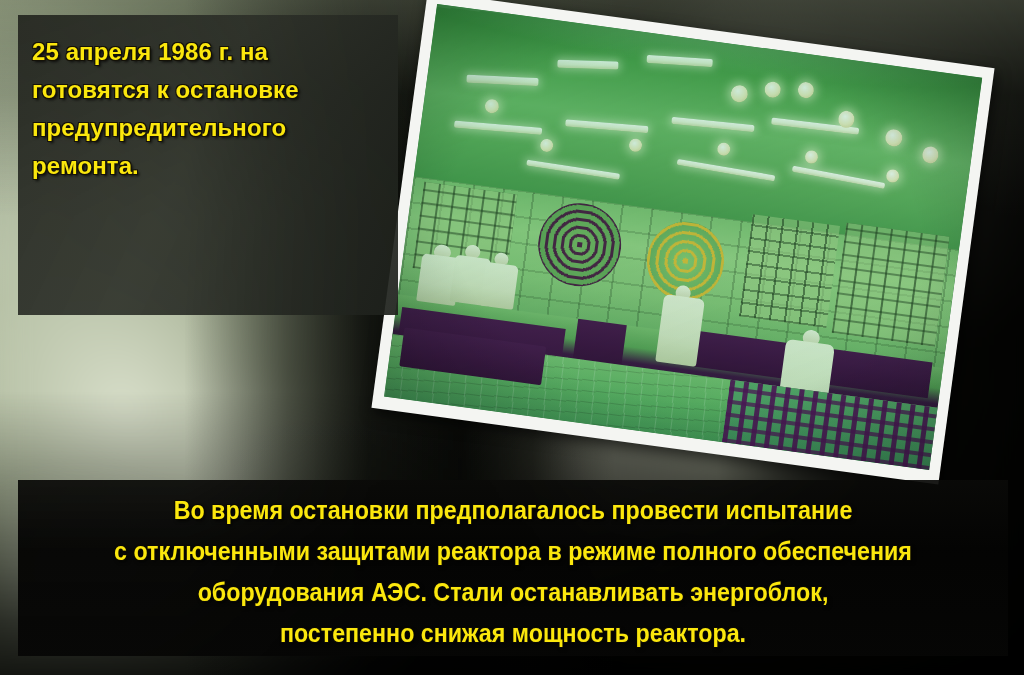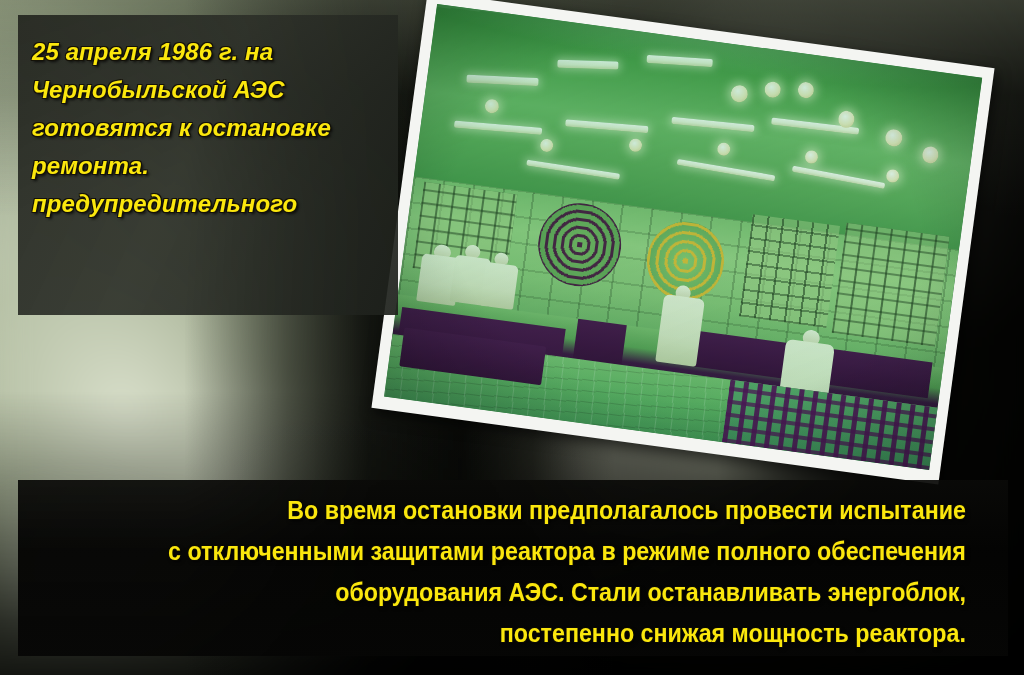--- a/index.html
+++ b/index.html
@@ -84,31 +84,30 @@
     color: #fbe70d;
     font-weight: bold;
     font-size: 24px;
     line-height: 38px;
     letter-spacing: 0.1px;
     white-space: nowrap;
     text-shadow:
       1px 1px 0 #151208, -1px 1px 0 #151208,
       1px -1px 0 #151208, -1px -1px 0 #151208,
       2px 2px 3px rgba(0,0,0,0.85);
-    font-style: italic;
   }
 
   #bottom-panel {
     left: 18px;
     top: 480px;
     width: 990px;
     height: 176px;
     padding: 10px 8px;
     background: linear-gradient(180deg, rgba(10,10,8,0.93) 0%, rgba(4,4,3,0.96) 40%, rgba(6,6,5,0.95) 100%);
-    text-align: right;
+    text-align: center;
   }
   #bottom-panel .line {
     color: #fbe70d;
     font-weight: bold;
     font-size: 25px;
     line-height: 41px;
     white-space: nowrap;
     transform: scaleX(0.93);
     text-shadow:
       1px 1px 0 #0b0a04, -1px 1px 0 #0b0a04,
@@ -319,24 +318,23 @@
       <div class="cr knob-field" style="left:62%; top:84%; width:38%; height:16%;"></div>
       <div class="cr console-block" style="left:2%; top:82%; width:26%; height:10%; border-radius:2px;"></div>
 
       <div class="green-tint"></div>
       <div class="vignette"></div>
     </div>
   </div>
 
   <div id="top-panel" class="text-panel">
     <div class="line">25 апреля 1986 г. на</div>
-    <div class="line">Чернобыльской АЭС</div>
     <div class="line">готовятся  к остановке</div>
+    <div class="line">предупредительного</div>
     <div class="line">ремонта.</div>
-    <div class="line">предупредительного</div>
   </div>
 
   <div id="bottom-panel" class="text-panel">
     <div class="line">Во время остановки предполагалось провести испытание</div>
     <div class="line">с отключенными защитами реактора в режиме полного обеспечения</div>
     <div class="line">оборудования АЭС. Стали останавливать энергоблок,</div>
     <div class="line">постепенно снижая мощность реактора.</div>
   </div>
 
 </div>

